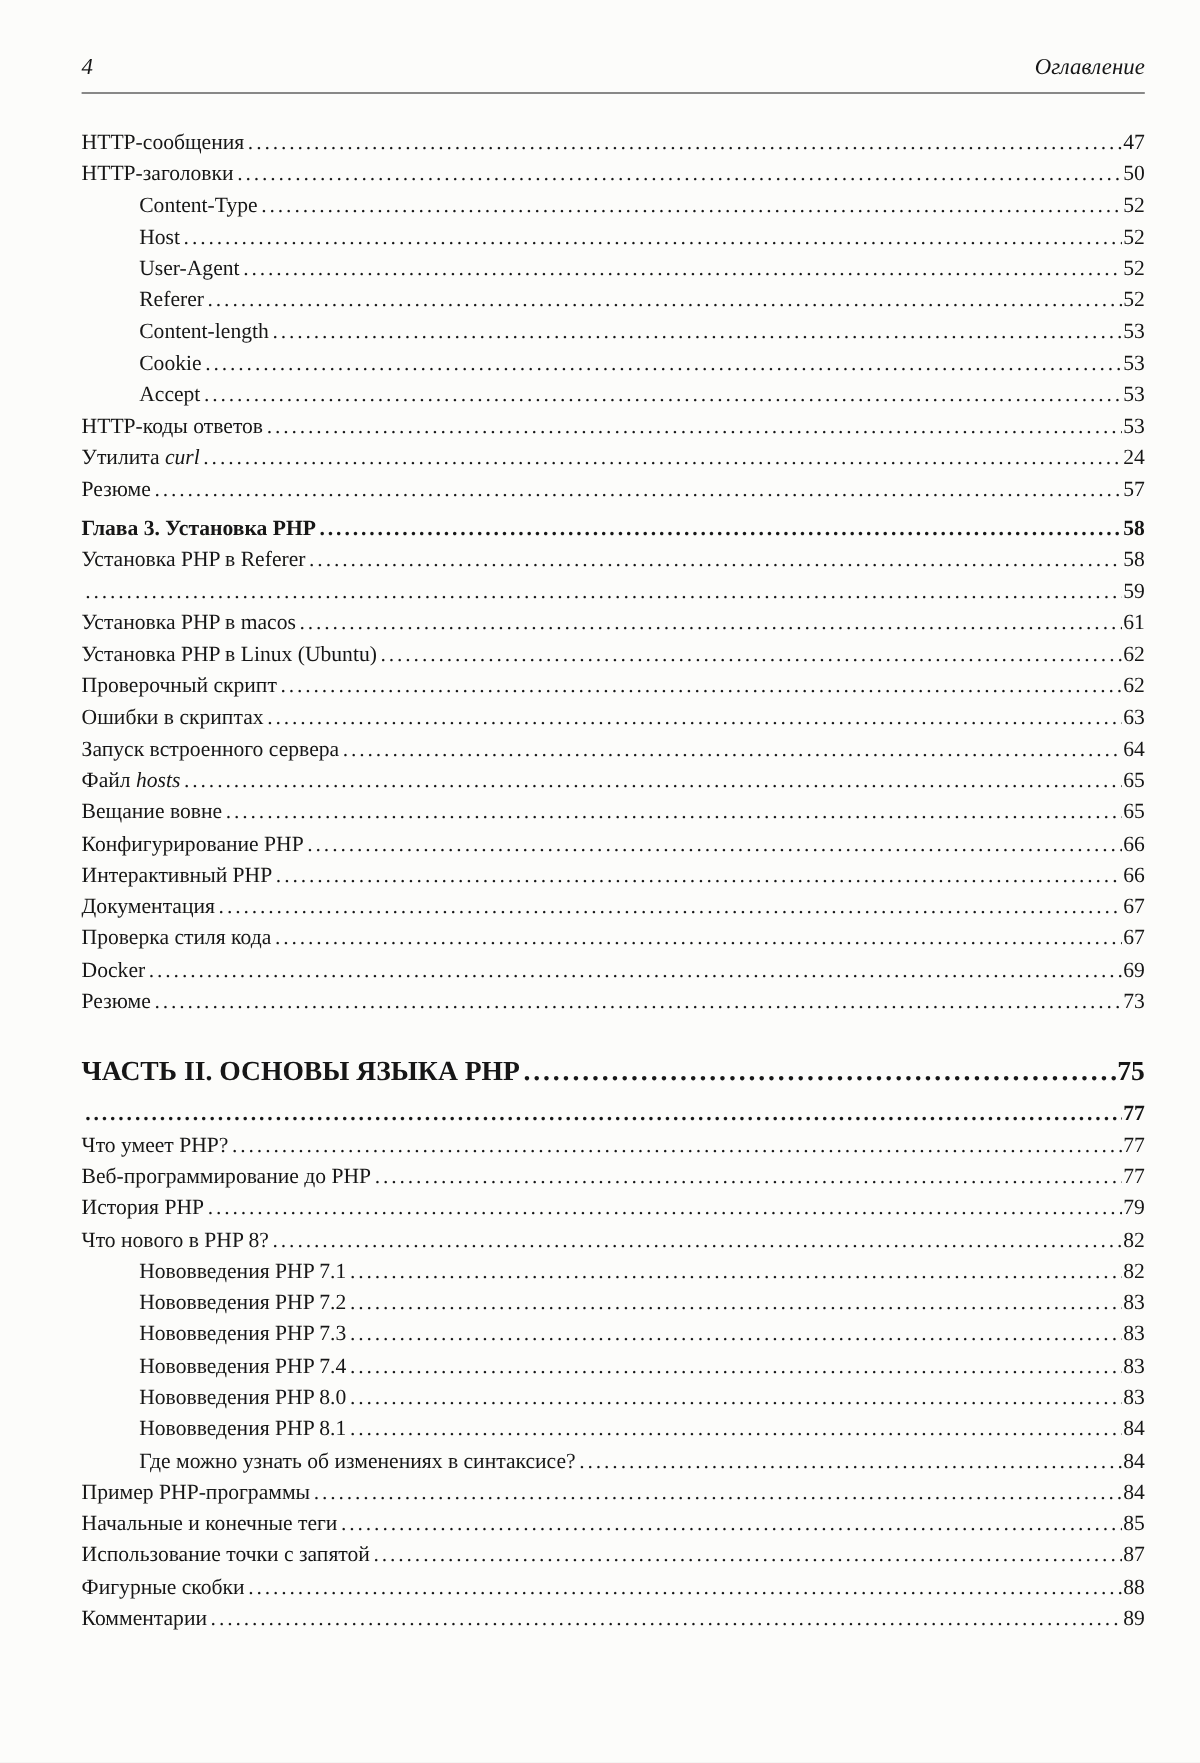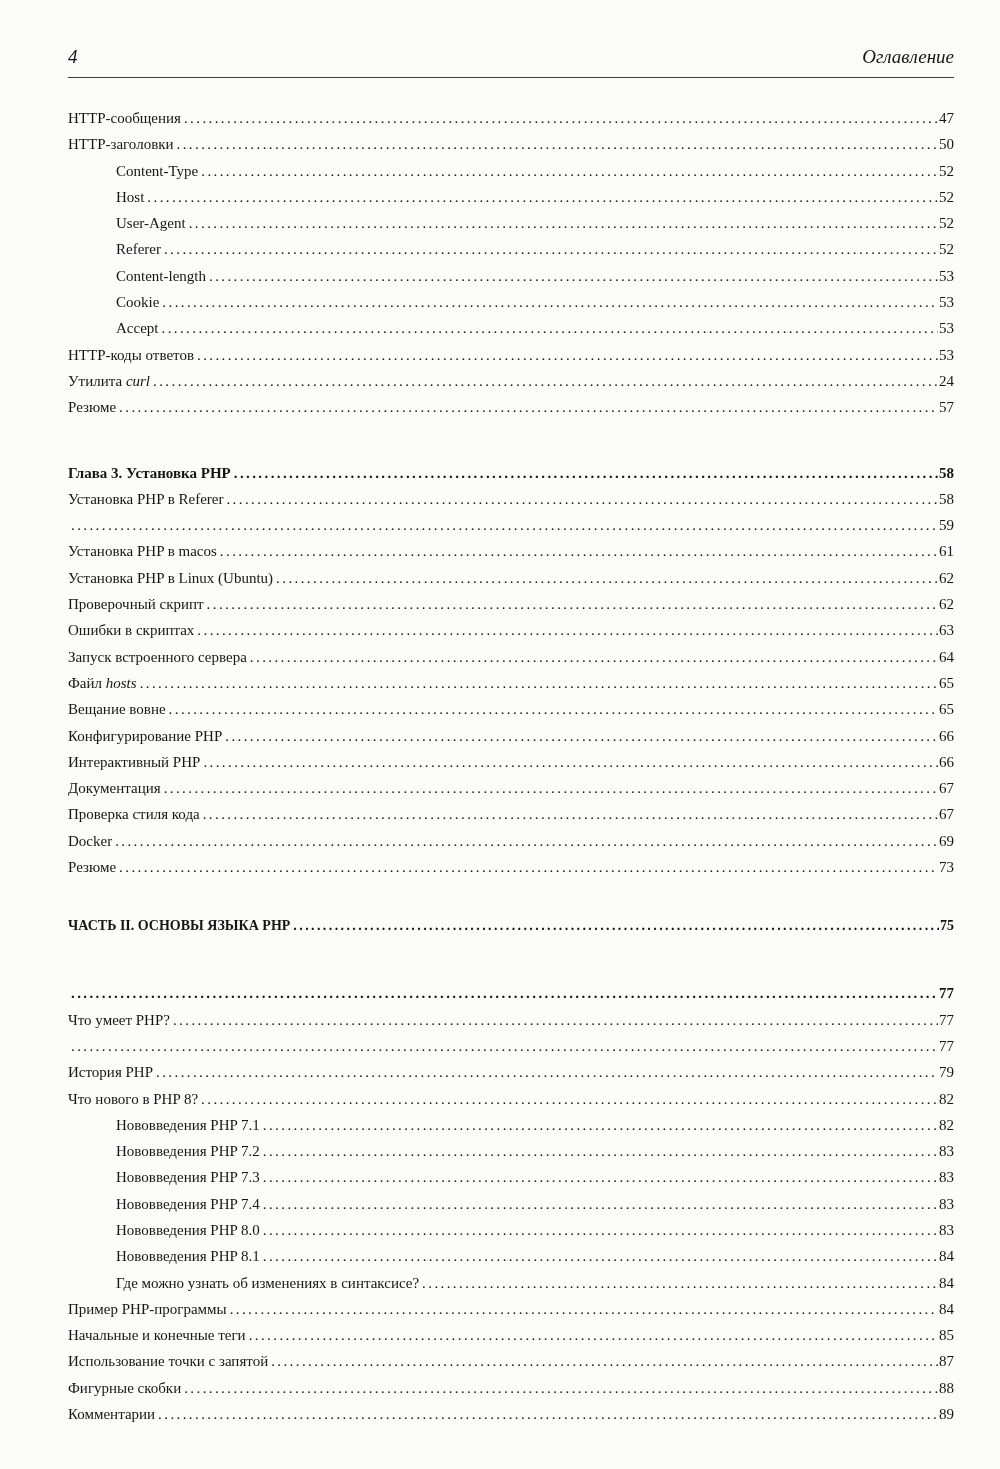--- a/index.html
+++ b/index.html
@@ -26,21 +26,21 @@
     font-style: italic;
     padding-bottom: 9px;
     border-bottom: 1.6px solid #3c3c3c;
   }
   .toc {
     margin-top: 27px;
   }
   .entry {
     display: flex;
     align-items: baseline;
-    font-size: 15px;
+    font-size: 18px;
     line-height: 26.3px;
   }
   .entry .label {
     white-space: nowrap;
   }
   .entry .dots {
     flex: 1;
     overflow: hidden;
     white-space: nowrap;
     margin: 0 1px 0 3px;
@@ -49,24 +49,24 @@
   .entry .dots::after {
     content: "........................................................................................................................................................................................................................";
     letter-spacing: 2.4px;
   }
   .entry .pagenum {
     white-space: nowrap;
   }
   
   .l1, .l1i { padding-left: 48px; }
   .l1i .label { }
-  .chapter { font-weight: bold; margin-top: 39px; align-items: center; }
+  .chapter { font-weight: bold; margin-top: 6px; align-items: center; }
   .part {
     font-weight: bold;
-    font-size: 14px;
+    font-size: 23px;
     line-height: 30px;
     margin-top: 31px;
   }
   .label em { font-style: italic; }
 </style>
 </head>
 <body>
 
 <div class="page">
   <div class="running-head">
@@ -221,20 +221,21 @@
       <div class="entry chapter">
         <span class="dots"></span>
         <span class="pagenum">77</span>
       </div>
       <div class="entry l0">
         <span class="label">Что умеет PHP?</span>
         <span class="dots"></span>
         <span class="pagenum">77</span>
       </div>
       <div class="entry l0">
+        <span class="label">Веб-программирование до PHP</span>
         <span class="dots"></span>
         <span class="pagenum">77</span>
       </div>
       <div class="entry l0">
         <span class="label">История PHP</span>
         <span class="dots"></span>
         <span class="pagenum">79</span>
       </div>
       <div class="entry l0">
         <span class="label">Что нового в PHP 8?</span>

